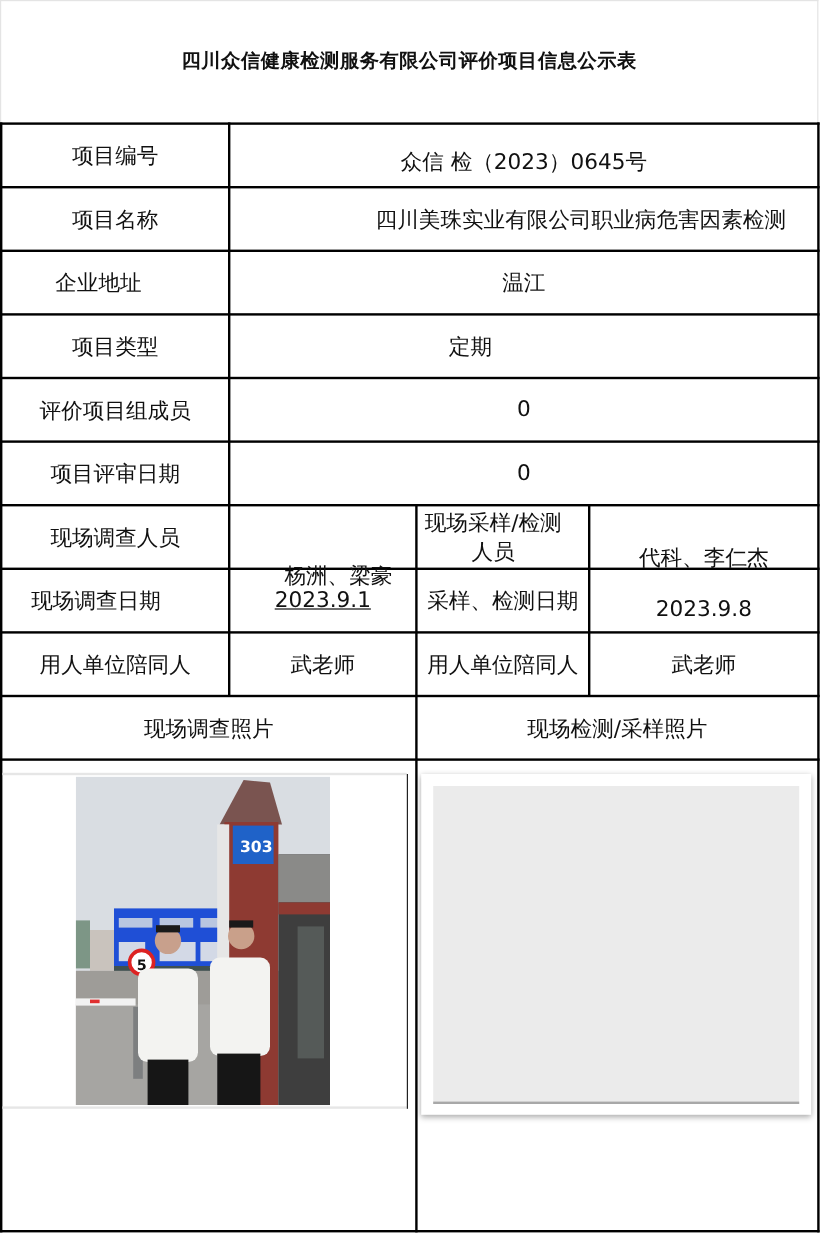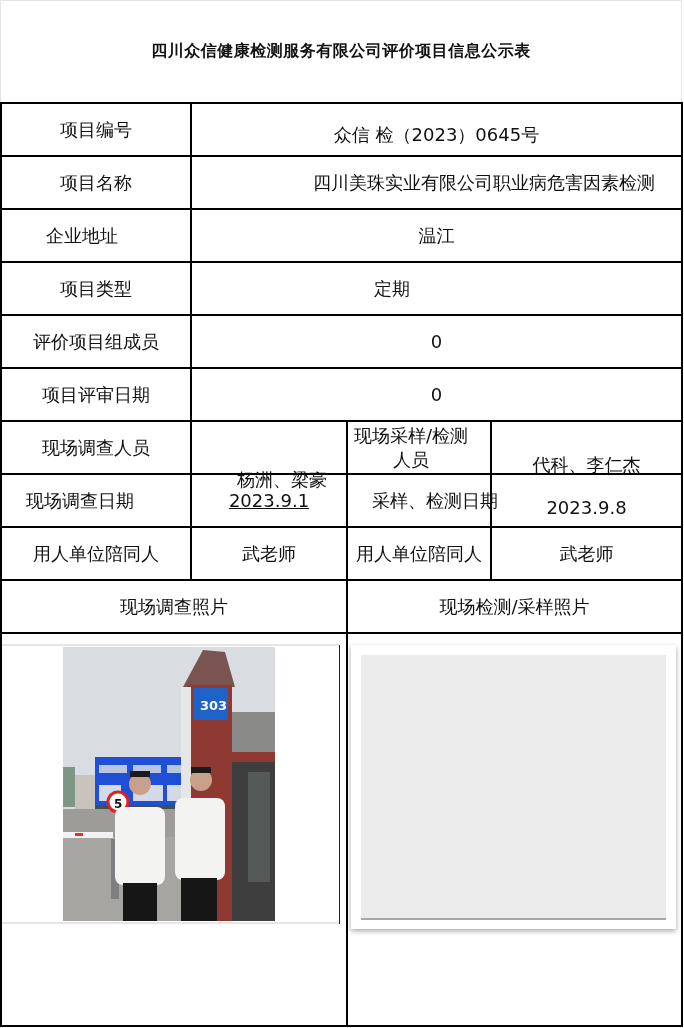--- a/index.html
+++ b/index.html
@@ -84,21 +84,21 @@
 <div class="cell" style="left:2px;top:369px;width:188px;height:51px;">项目评审日期</div>
 <div class="cell" style="left:192px;top:369px;width:489px;height:51px;">0</div>
 
 <div class="cell" style="left:2px;top:422px;width:188px;height:51px;">现场调查人员</div>
 <div class="cell" style="left:192px;top:422px;width:180px;height:51px;margin-top:32px;">杨洲、梁豪</div>
 <div class="cell" style="left:348px;top:422px;width:126px;height:51px;">现场采样/检测人员</div>
 <div class="cell" style="left:492px;top:446px;width:189px;height:38px;">代科、李仁杰</div>
 
 <div class="cell" style="left:2px;top:475px;width:156px;height:51px;">现场调查日期</div>
 <div class="cell" style="left:192px;top:475px;width:154px;height:51px;text-decoration:underline;">2023.9.1</div>
-<div class="cell" style="left:364px;top:475px;width:142px;height:51px;border-radius:24px;">采样、检测日期</div>
+<div class="cell" style="left:348px;top:475px;width:142px;height:51px;border-radius:24px;">采样、检测日期</div>
 <div class="cell" style="left:492px;top:475px;width:189px;height:64px;">2023.9.8</div>
 
 <div class="cell" style="left:2px;top:528px;width:188px;height:51px;">用人单位陪同人</div>
 <div class="cell" style="left:192px;top:528px;width:154px;height:51px;">武老师</div>
 <div class="cell" style="left:348px;top:528px;width:142px;height:51px;">用人单位陪同人</div>
 <div class="cell" style="left:492px;top:528px;width:189px;height:51px;">武老师</div>
 
 <div class="cell" style="left:2px;top:581px;width:344px;height:51px;">现场调查照片</div>
 <div class="cell" style="left:348px;top:581px;width:333px;height:51px;">现场检测/采样照片</div>
 

